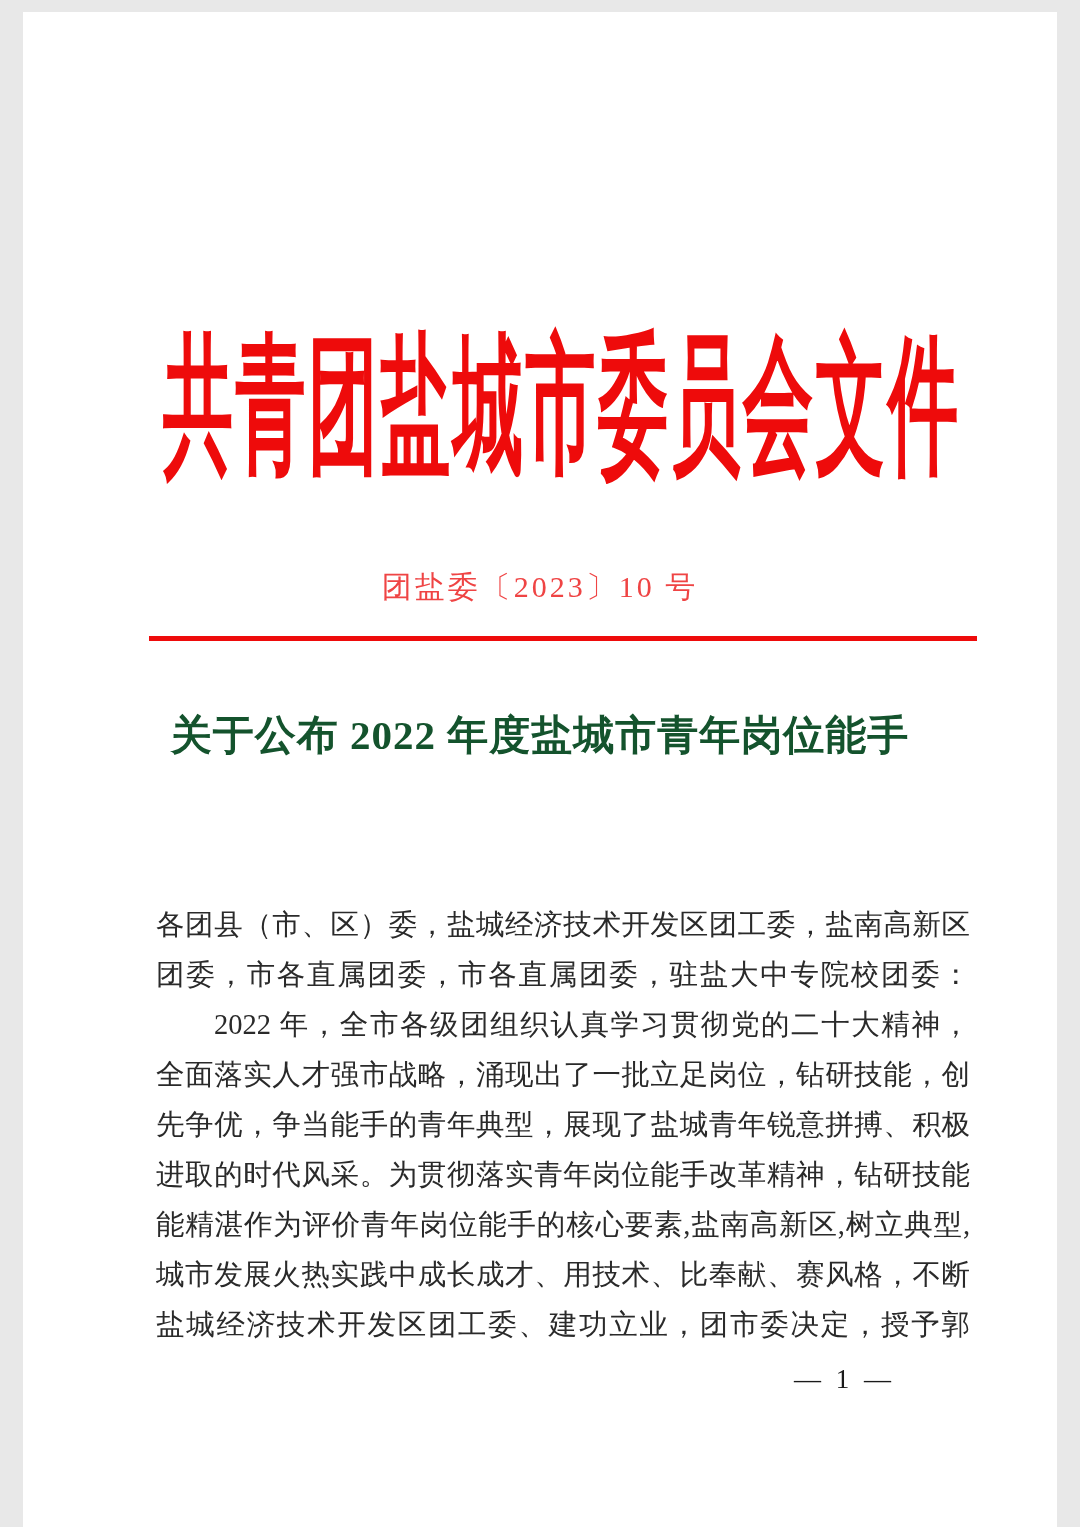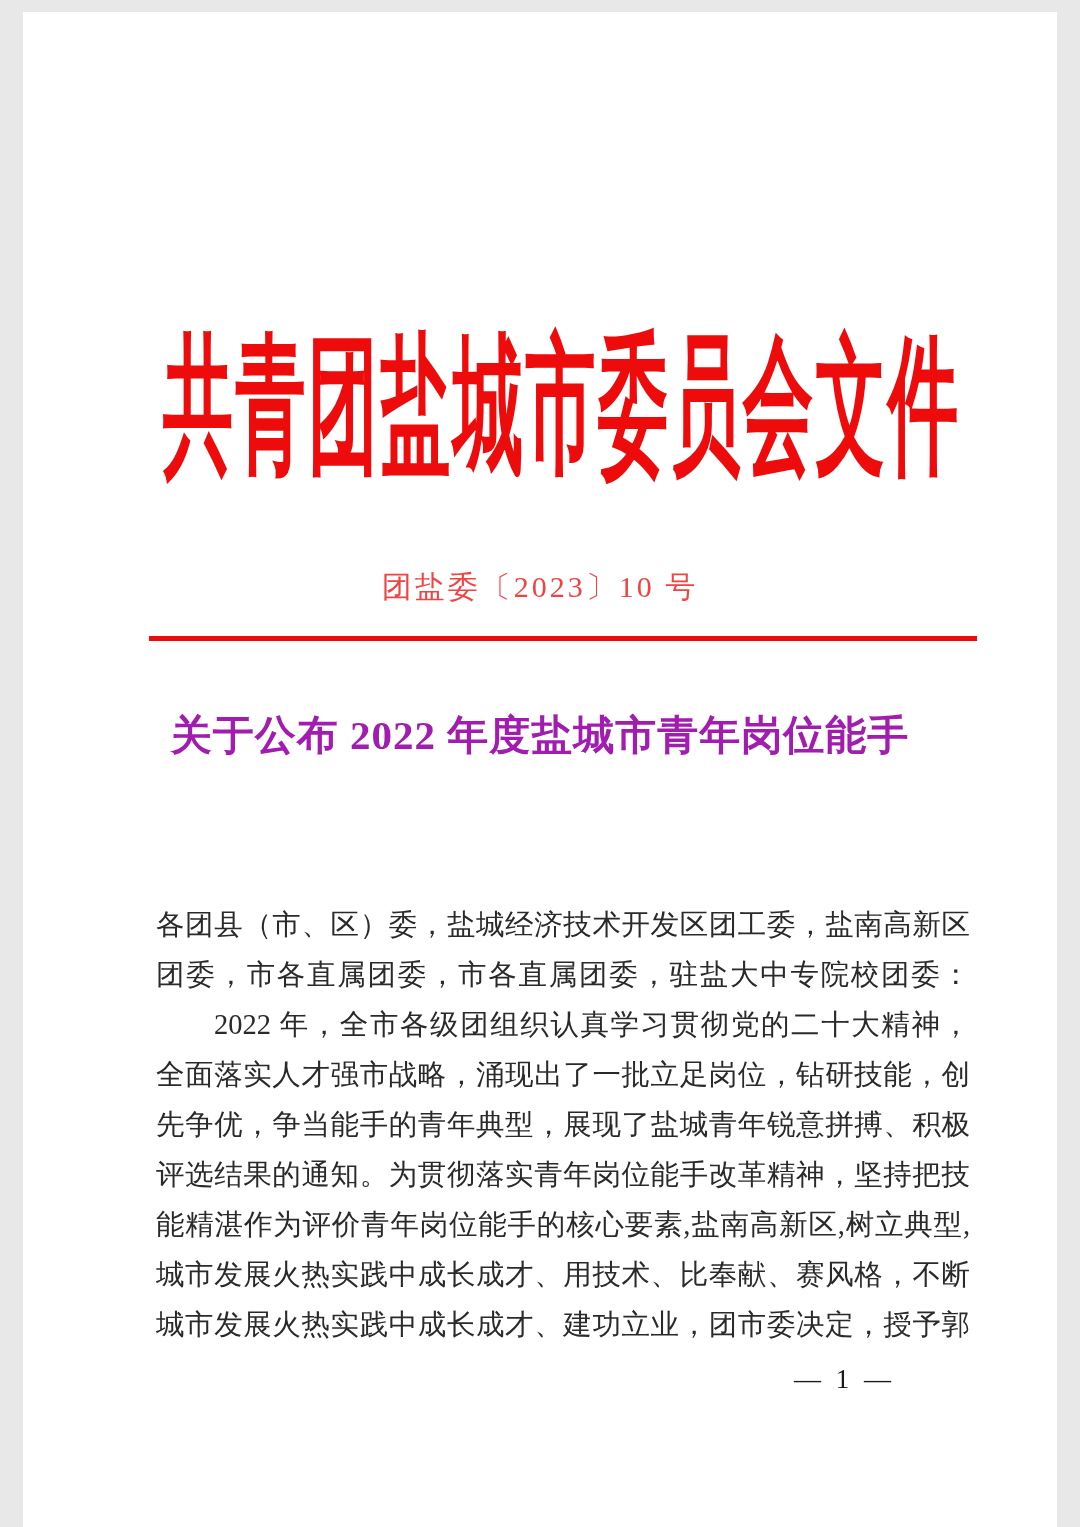--- a/index.html
+++ b/index.html
@@ -55,21 +55,21 @@
   .doc-title {
     position: absolute;
     top: 694px;
     left: 0;
     width: 100%;
     text-align: center;
     font-weight: bold;
     font-size: 41px;
     line-height: 59px;
     letter-spacing: 1px;
-    color: #a21caf;
+    color: #14532d;
   }
   .body-text {
     position: absolute;
     top: 888px;
     left: 133px;
     width: 814px;
     font-size: 28.5px;
     color: #2a2a2a;
   }
   .body-line {
@@ -108,21 +108,21 @@
   <div class="doc-title">
     <div class="doc-title-line">关于公布 2022 年度盐城市青年岗位能手</div>
   </div>
 
   <div class="body-text">
     <div class="body-line">各团县（市、区）委，盐城经济技术开发区团工委，盐南高新区</div>
     <div class="body-line">团委，市各直属团委，市各直属团委，驻盐大中专院校团委：</div>
     <div class="body-line indent">2022 年，全市各级团组织认真学习贯彻党的二十大精神，</div>
     <div class="body-line">全面落实人才强市战略，涌现出了一批立足岗位，钻研技能，创</div>
     <div class="body-line">先争优，争当能手的青年典型，展现了盐城青年锐意拼搏、积极</div>
-    <div class="body-line">评选结果的通知。为贯彻落实青年岗位能手改革精神，坚持把技</div>
+    <div class="body-line">进取的时代风采。为贯彻落实青年岗位能手改革精神，钻研技能</div>
     <div class="body-line">能精湛作为评价青年岗位能手的核心要素,盐南高新区,树立典型,</div>
     <div class="body-line">城市发展火热实践中成长成才、用技术、比奉献、赛风格，不断在</div>
-    <div class="body-line">城市发展火热实践中成长成才、建功立业，团市委决定，授予郭</div>
+    <div class="body-line">盐城经济技术开发区团工委、建功立业，团市委决定，授予郭</div>
   </div>
 
   <div class="page-number">— 1 —</div>
 
 </div>
 
 </body></html>

